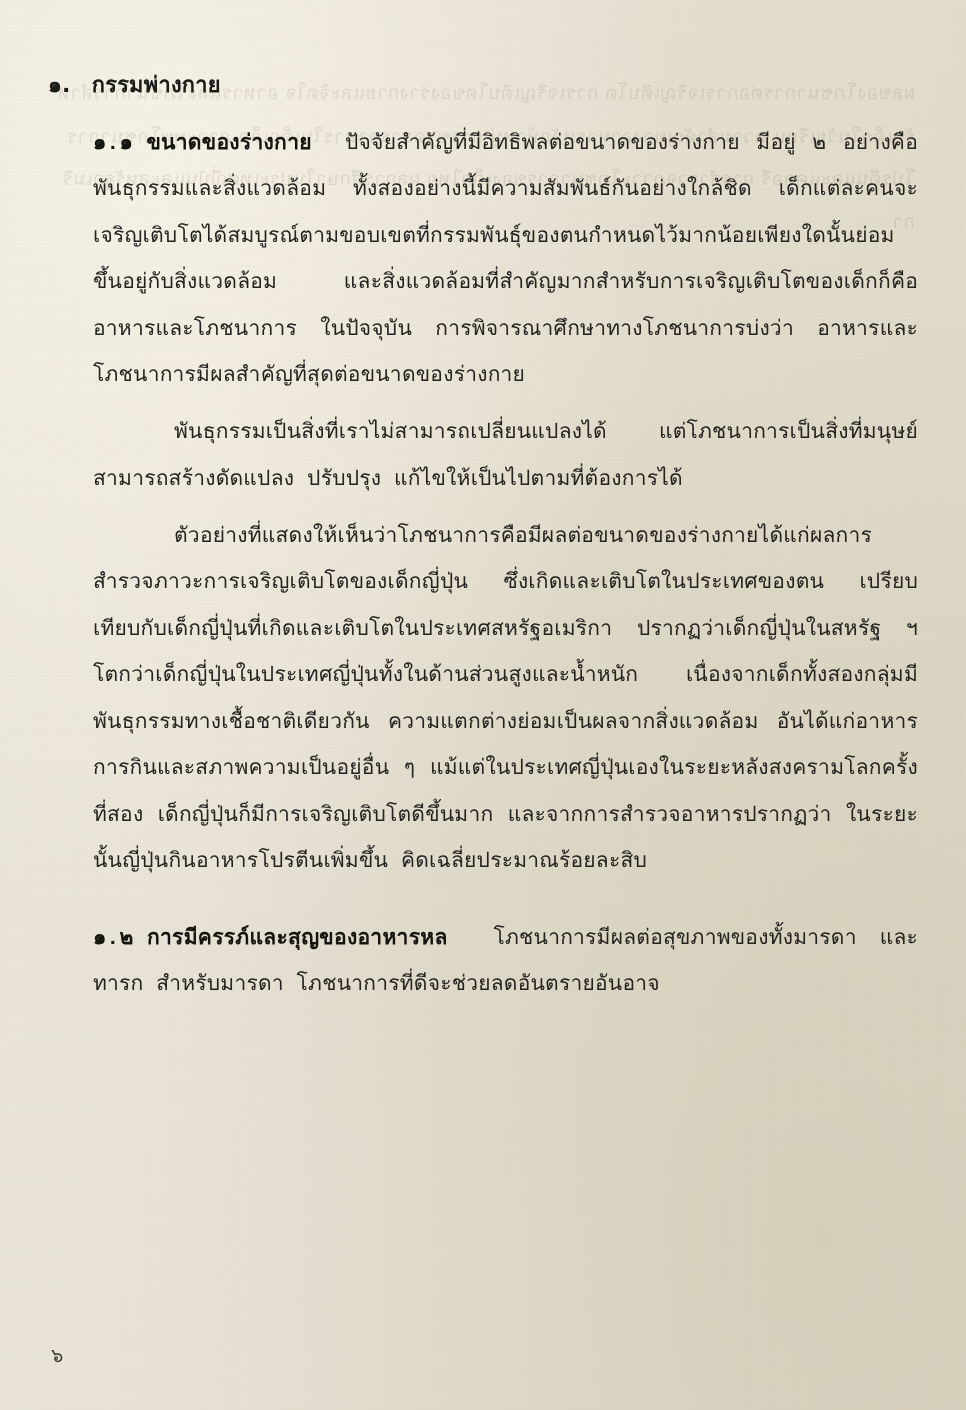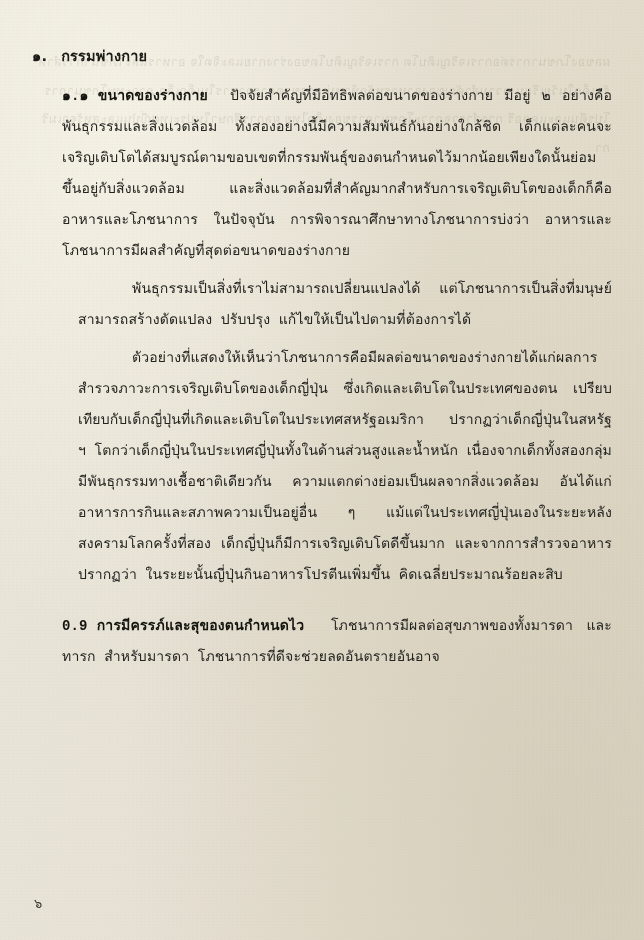--- a/index.html
+++ b/index.html
@@ -79,21 +79,21 @@
   }
   .para {
     font-size: 14px;
     line-height: 31px;
     color: #232320;
     text-align: justify;
     text-justify: inter-word;
     margin: 0 0 0 0;
     letter-spacing: 0.15px;
   }
-  .para.indent { text-indent: 54px; margin-left: 16px; }
+  .para.indent { text-indent: 54px; }
   .lead {
     font-weight: bold;
     color: #15150f;
     letter-spacing: 0.2px;
   }
   .itemnum {
     font-weight: bold;
     color: #15150f;
     margin-right: 9px;
   }
@@ -127,20 +127,20 @@
         <span class="itemnum">๑.๑</span><span class="lead">ขนาดของร่างกาย</span>&nbsp;&nbsp;<span>ปัจจัยสำคัญที่มีอิทธิพลต่อขนาดของร่างกาย มีอยู่ ๒ อย่างคือ พันธุกรรมและสิ่งแวดล้อม ทั้งสองอย่างนี้มีความสัมพันธ์กันอย่างใกล้ชิด เด็กแต่ละคนจะเจริญเติบโตได้สมบูรณ์ตามขอบเขตที่กรรมพันธุ์ของตนกำหนดไว้มากน้อยเพียงใดนั้นย่อมขึ้นอยู่กับสิ่งแวดล้อม และสิ่งแวดล้อมที่สำคัญมากสำหรับการเจริญเติบโตของเด็กก็คือ อาหารและโภชนาการ ในปัจจุบัน การพิจารณาศึกษาทางโภชนาการบ่งว่า อาหารและโภชนาการมีผลสำคัญที่สุดต่อขนาดของร่างกาย</span>
       </p>
       <div class="gap"></div>
       <p class="para indent">พันธุกรรมเป็นสิ่งที่เราไม่สามารถเปลี่ยนแปลงได้ แต่โภชนาการเป็นสิ่งที่มนุษย์สามารถสร้างดัดแปลง ปรับปรุง แก้ไขให้เป็นไปตามที่ต้องการได้</p>
       <div class="gap"></div>
       <p class="para indent">ตัวอย่างที่แสดงให้เห็นว่าโภชนาการคือมีผลต่อขนาดของร่างกายได้แก่ผลการสำรวจภาวะการเจริญเติบโตของเด็กญี่ปุ่น ซึ่งเกิดและเติบโตในประเทศของตน เปรียบเทียบกับเด็กญี่ปุ่นที่เกิดและเติบโตในประเทศสหรัฐอเมริกา ปรากฏว่าเด็กญี่ปุ่นในสหรัฐ ฯ โตกว่าเด็กญี่ปุ่นในประเทศญี่ปุ่นทั้งในด้านส่วนสูงและน้ำหนัก เนื่องจากเด็กทั้งสองกลุ่มมีพันธุกรรมทางเชื้อชาติเดียวกัน ความแตกต่างย่อมเป็นผลจากสิ่งแวดล้อม อันได้แก่อาหารการกินและสภาพความเป็นอยู่อื่น ๆ แม้แต่ในประเทศญี่ปุ่นเองในระยะหลังสงครามโลกครั้งที่สอง เด็กญี่ปุ่นก็มีการเจริญเติบโตดีขึ้นมาก และจากการสำรวจอาหารปรากฏว่า ในระยะนั้นญี่ปุ่นกินอาหารโปรตีนเพิ่มขึ้น คิดเฉลี่ยประมาณร้อยละสิบ</p>
     </div>
 
     <div class="block subsec">
       <p class="para">
-        <span class="itemnum">0.9</span><span class="lead">การมีครรภ์และสุของตนกำหนดไว</span>&nbsp;&nbsp;<span>โภชนาการมีผลต่อสุขภาพของทั้งมารดา และทารก สำหรับมารดา โภชนาการที่ดีจะช่วยลดอันตรายอันอาจ</span>
+        <span class="itemnum">๑.๒</span><span class="lead">การมีครรภ์และสุญของอาหารหล</span>&nbsp;&nbsp;<span>โภชนาการมีผลต่อสุขภาพของทั้งมารดา และทารก สำหรับมารดา โภชนาการที่ดีจะช่วยลดอันตรายอันอาจ</span>
       </p>
     </div>
 
   </div>
 
   <div class="folio">๖</div>
 </div>
 
 </body></html>

